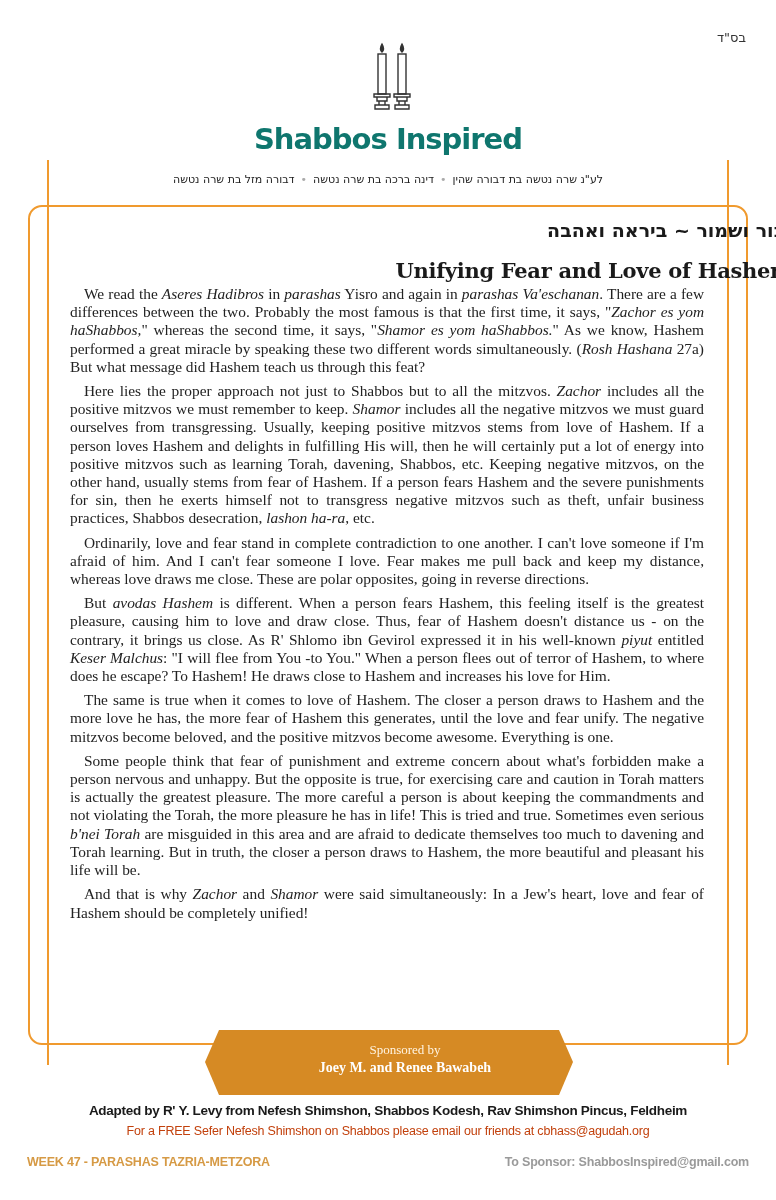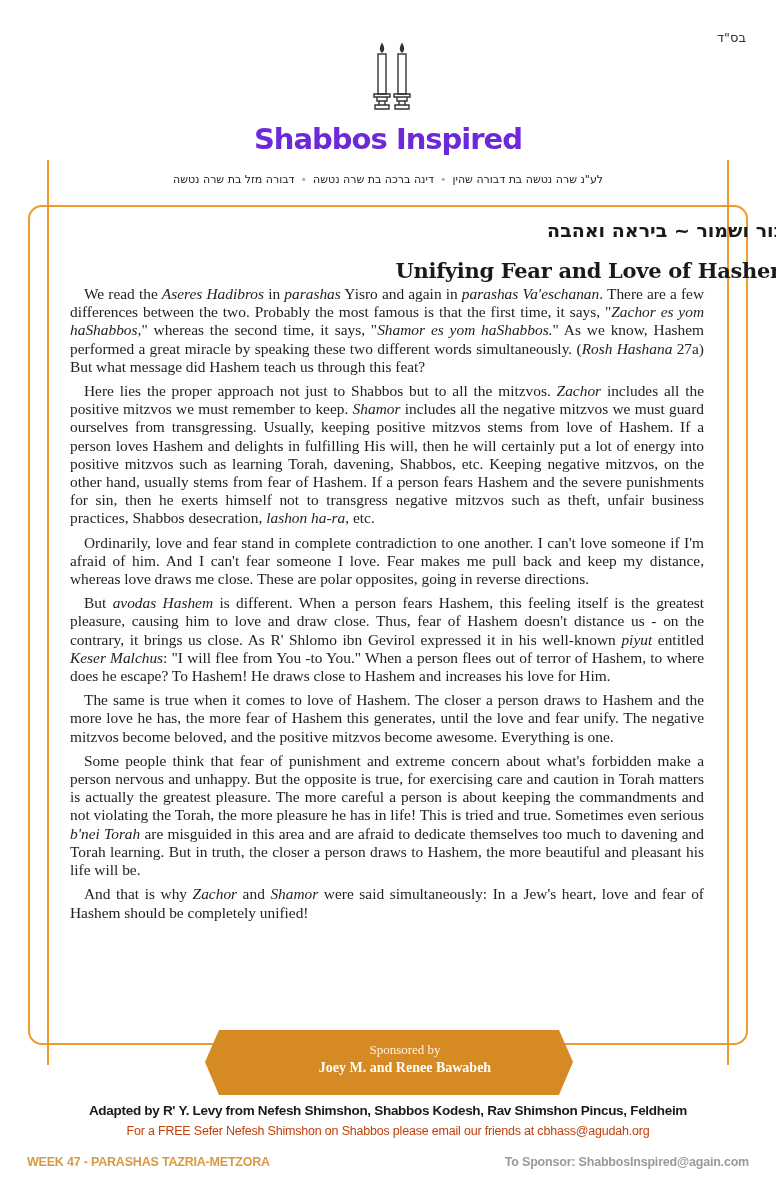--- a/index.html
+++ b/index.html
@@ -7,21 +7,21 @@
   body { position: relative; font-family: "DejaVu Serif", "Liberation Serif", serif; color: #222; }
 
   .bsd { position: absolute; top: 30px; right: 30px; font-family: "DejaVu Sans", sans-serif; font-size: 13px; color: #333; direction: rtl; }
 
   .masthead { position: absolute; top: 30px; left: 0; width: 776px; height: 140px; }
   .arch-svg { position: absolute; left: 0; top: 0; }
   .candles { position: absolute; left: 368px; top: 10px; width: 48px; height: 72px; }
 
   .brand-title { position: absolute; top: 122px; left: 0; width: 776px; text-align: center;
     font-family: "DejaVu Sans", "Liberation Sans", sans-serif; font-weight: bold; font-size: 29px;
-    letter-spacing: -1px; color: #6d28d9; }
+    letter-spacing: -1px; color: #0f766e; }
 
   .dedication { position: absolute; top: 173px; left: 0; width: 776px; text-align: center; direction: rtl;
     font-family: "DejaVu Sans", sans-serif; font-size: 11px; color: #222; }
   .dedication .sep { color: #aaa; margin: 0 6px; }
 
   .vline { position: absolute; width: 2px; background: #f09a2e; top: 160px; height: 905px; }
   .vline.left { left: 47px; }
   .vline.right { left: 727px; }
 
   .frame { position: absolute; left: 28px; top: 205px; width: 720px; height: 840px;
@@ -114,13 +114,13 @@
   <div class="sponsor-text">
     <div class="sponsor-label">Sponsored by</div>
     <div class="sponsor-name">Joey M. and Renee Bawabeh</div>
   </div>
 </div>
 
 <div class="credit">Adapted by R' Y. Levy from Nefesh Shimshon, Shabbos Kodesh, Rav Shimshon Pincus, Feldheim</div>
 <div class="offer">For a FREE Sefer Nefesh Shimshon on Shabbos please email our friends at cbhass@agudah.org</div>
 
 <div class="week-label">WEEK 47 - PARASHAS TAZRIA-METZORA</div>
-<div class="sponsor-contact">To Sponsor: ShabbosInspired@again.com</div>
+<div class="sponsor-contact">To Sponsor: ShabbosInspired@gmail.com</div>
 
 </body></html>

